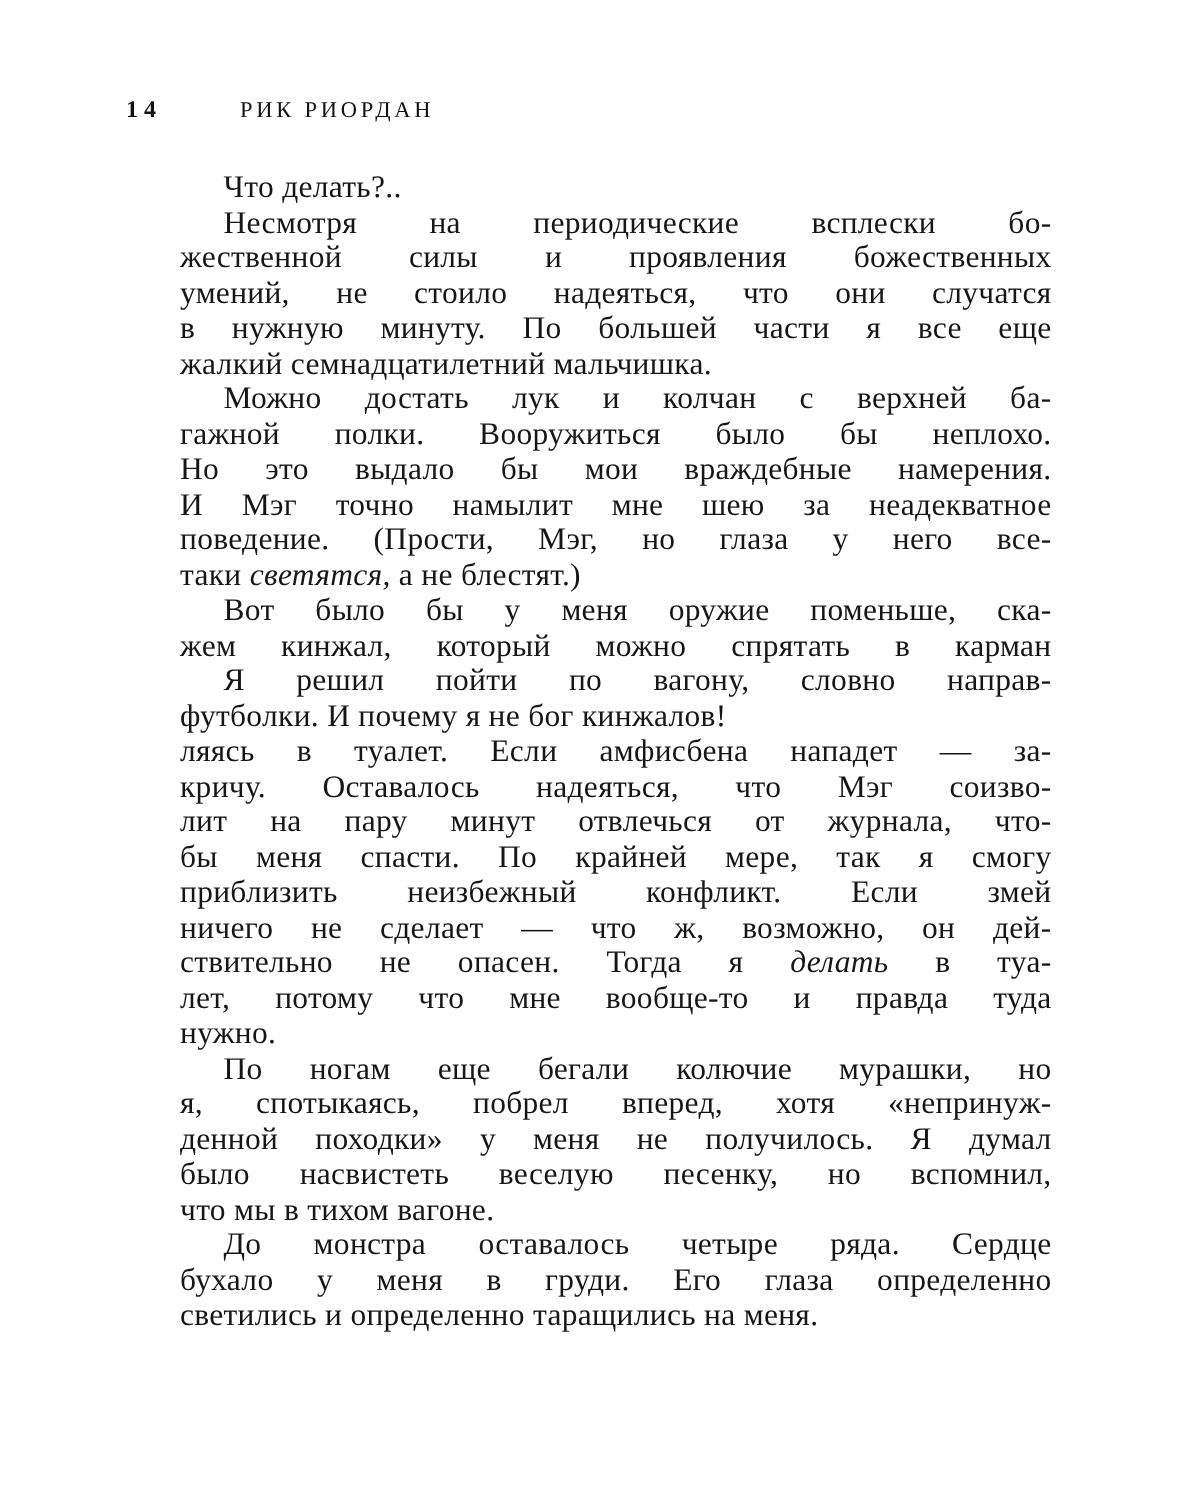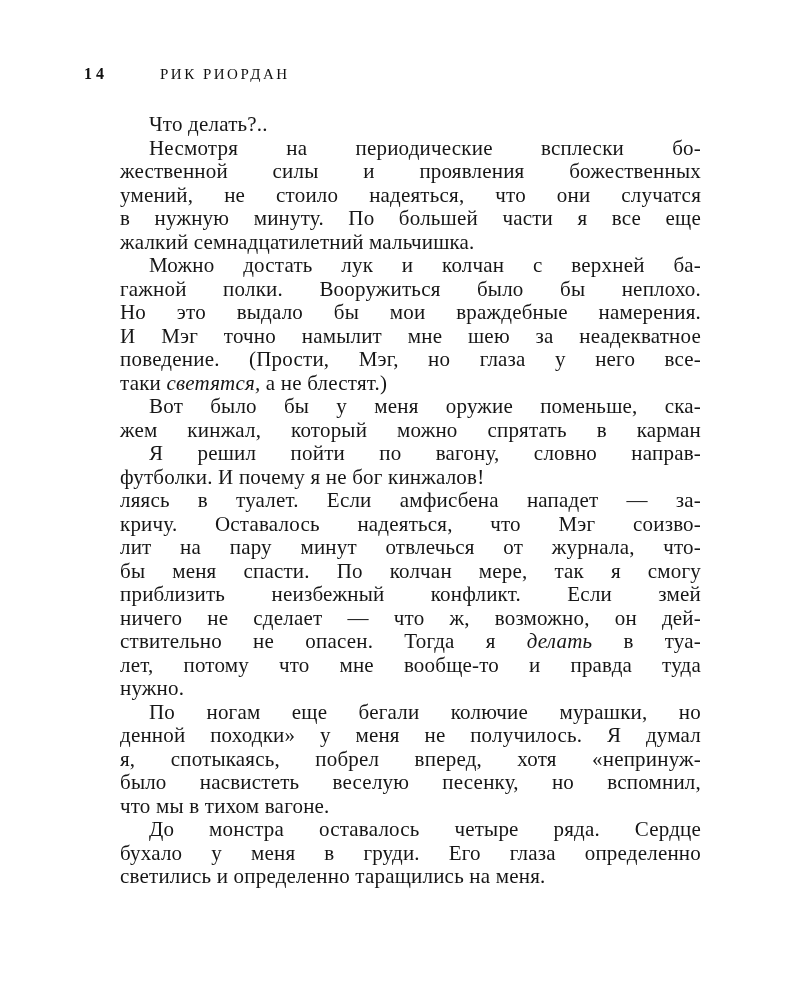--- a/index.html
+++ b/index.html
@@ -91,28 +91,28 @@
       <div class="line">И Мэг точно намылит мне шею за неадекватное</div>
       <div class="line">поведение. (Прости, Мэг, но глаза у него все-</div>
       <div class="line plast">таки <em>светятся,</em> а не блестят.)</div>
       <div class="line pfirst">Вот было бы у меня оружие поменьше, ска-</div>
       <div class="line">жем кинжал, который можно спрятать в карман</div>
       <div class="line pfirst">Я решил пойти по вагону, словно направ-</div>
       <div class="line plast">футболки. И почему я не бог кинжалов!</div>
       <div class="line">ляясь в туалет. Если амфисбена нападет — за-</div>
       <div class="line">кричу. Оставалось надеяться, что Мэг соизво-</div>
       <div class="line">лит на пару минут отвлечься от журнала, что-</div>
-      <div class="line">бы меня спасти. По колчан мере, так я смогу</div>
+      <div class="line">бы меня спасти. По крайней мере, так я смогу</div>
       <div class="line">приблизить неизбежный конфликт. Если змей</div>
       <div class="line">ничего не сделает — что ж, возможно, он дей-</div>
       <div class="line">ствительно не опасен. Тогда я <em>делать</em> в туа-</div>
       <div class="line">лет, потому что мне вообще-то и правда туда</div>
       <div class="line plast">нужно.</div>
       <div class="line pfirst">По ногам еще бегали колючие мурашки, но</div>
+      <div class="line">я, спотыкаясь, побрел вперед, хотя «непринуж-</div>
       <div class="line">денной походки» у меня не получилось. Я думал</div>
-      <div class="line">я, спотыкаясь, побрел вперед, хотя «непринуж-</div>
       <div class="line">было насвистеть веселую песенку, но вспомнил,</div>
       <div class="line plast">что мы в тихом вагоне.</div>
       <div class="line pfirst">До монстра оставалось четыре ряда. Сердце</div>
       <div class="line">бухало у меня в груди. Его глаза определенно</div>
       <div class="line plast">светились и определенно таращились на меня.</div>
     </div>
 </div>
 
 </body></html>

